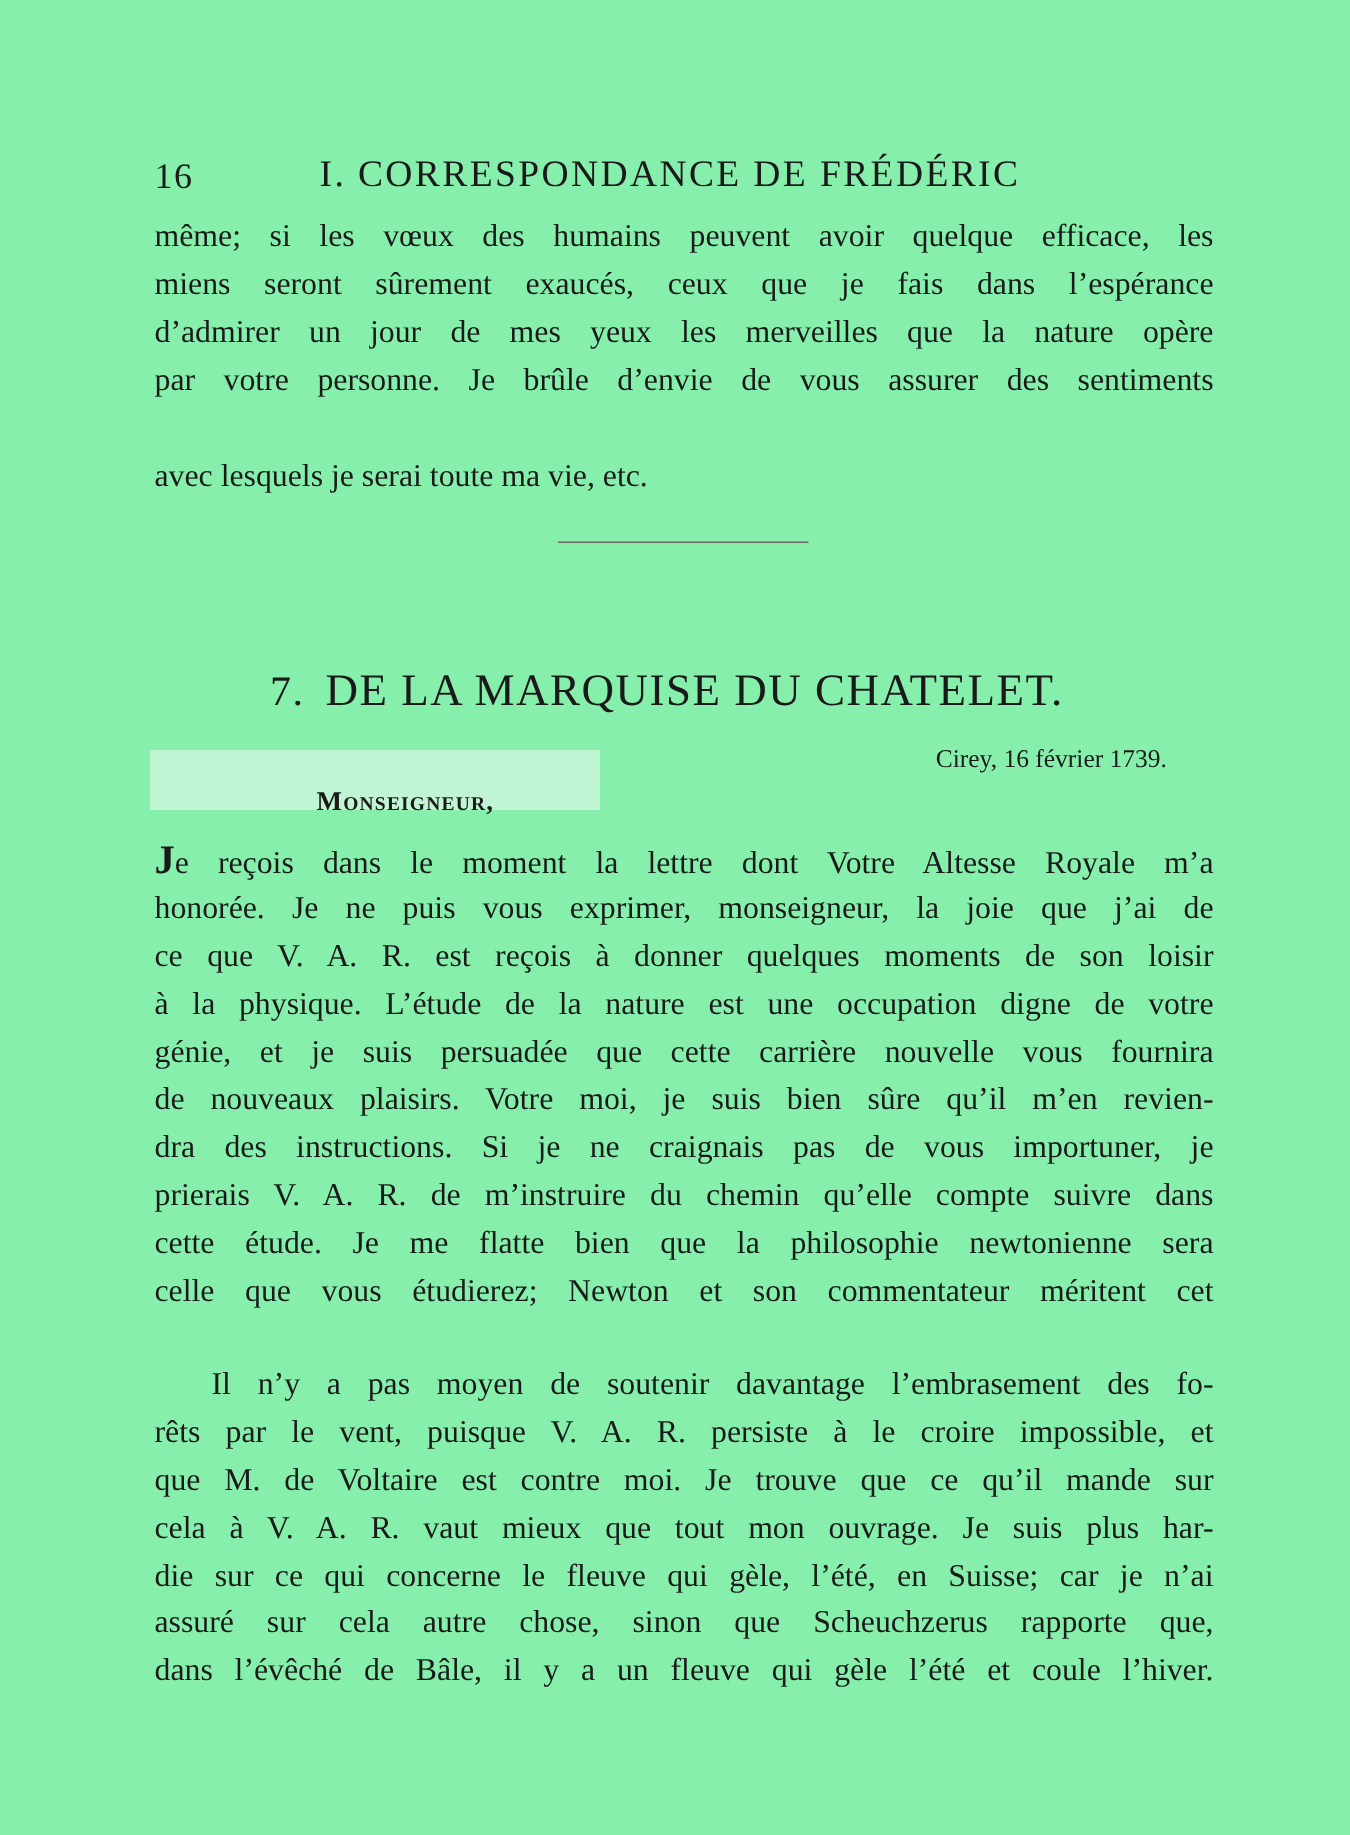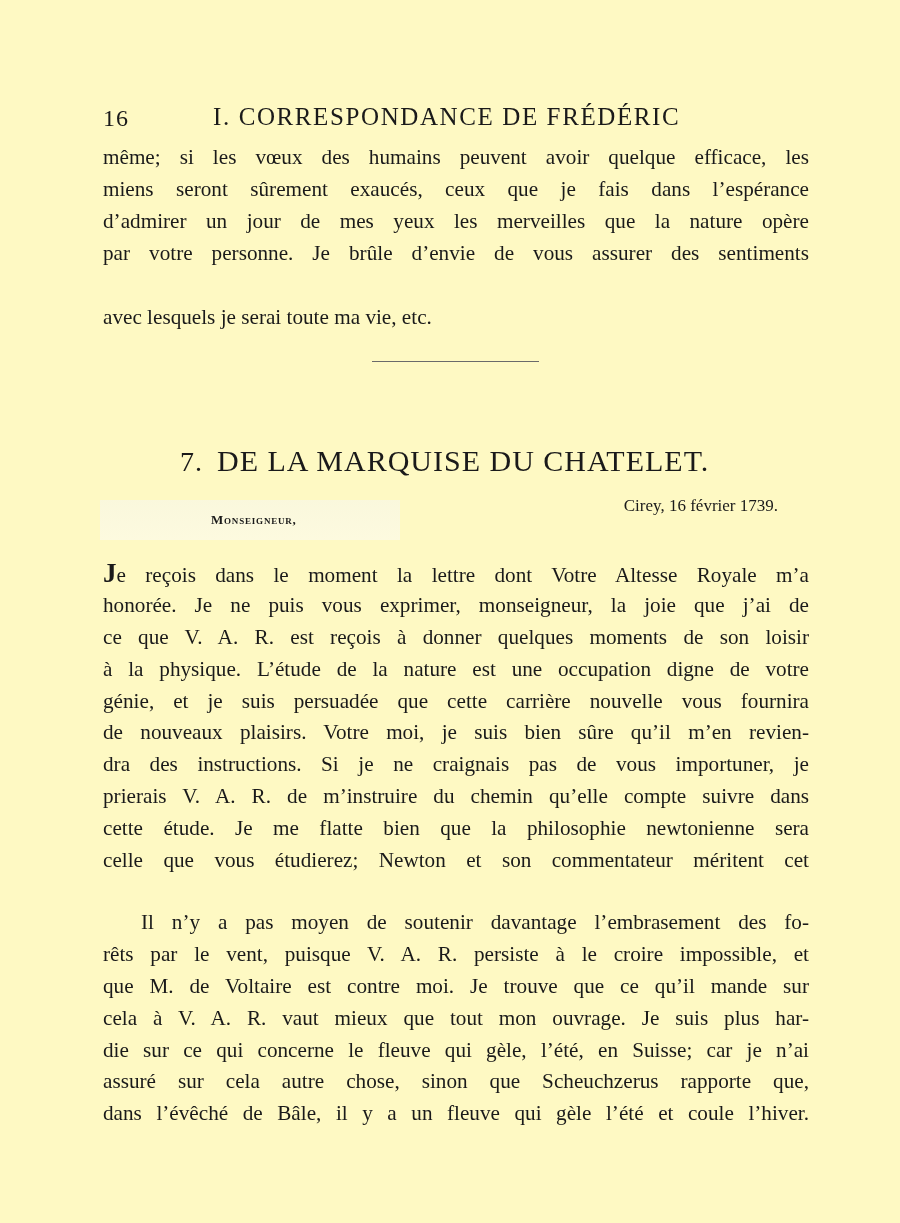--- a/index.html
+++ b/index.html
@@ -12,21 +12,21 @@
       height: 1223px;
       position: relative;
       overflow: hidden;
       font-family: "Liberation Serif", "DejaVu Serif", serif;
       color: #1a1a1a;
     }
     .page {
       position: absolute;
       left: 0; top: 0;
       width: 900px; height: 1223px;
-      background: #fef9c3;
+      background: #86efac;
     }
     .running-head {
       position: absolute;
       top: 103px;
       left: 103px;
       width: 700px;
       height: 34px;
       font-size: 25px;
       letter-spacing: 1px;
     }
@@ -84,23 +84,23 @@
     }
     .dateline {
       position: absolute;
       top: 496px;
       right: 122px;
       font-size: 17px;
       white-space: nowrap;
     }
     .salutation {
       position: absolute;
-      top: 512px;
+      top: 524px;
       left: 211px;
-      font-size: 13px;
+      font-size: 18px;
       font-variant: small-caps;
       letter-spacing: 0.8px;
       font-weight: bold;
       white-space: nowrap;
     }
     .body-para-1 { top: 558px; }
     .body-para-2 { top: 907px; }
     .dropcap {
       font-size: 27px;
       font-weight: bold;

